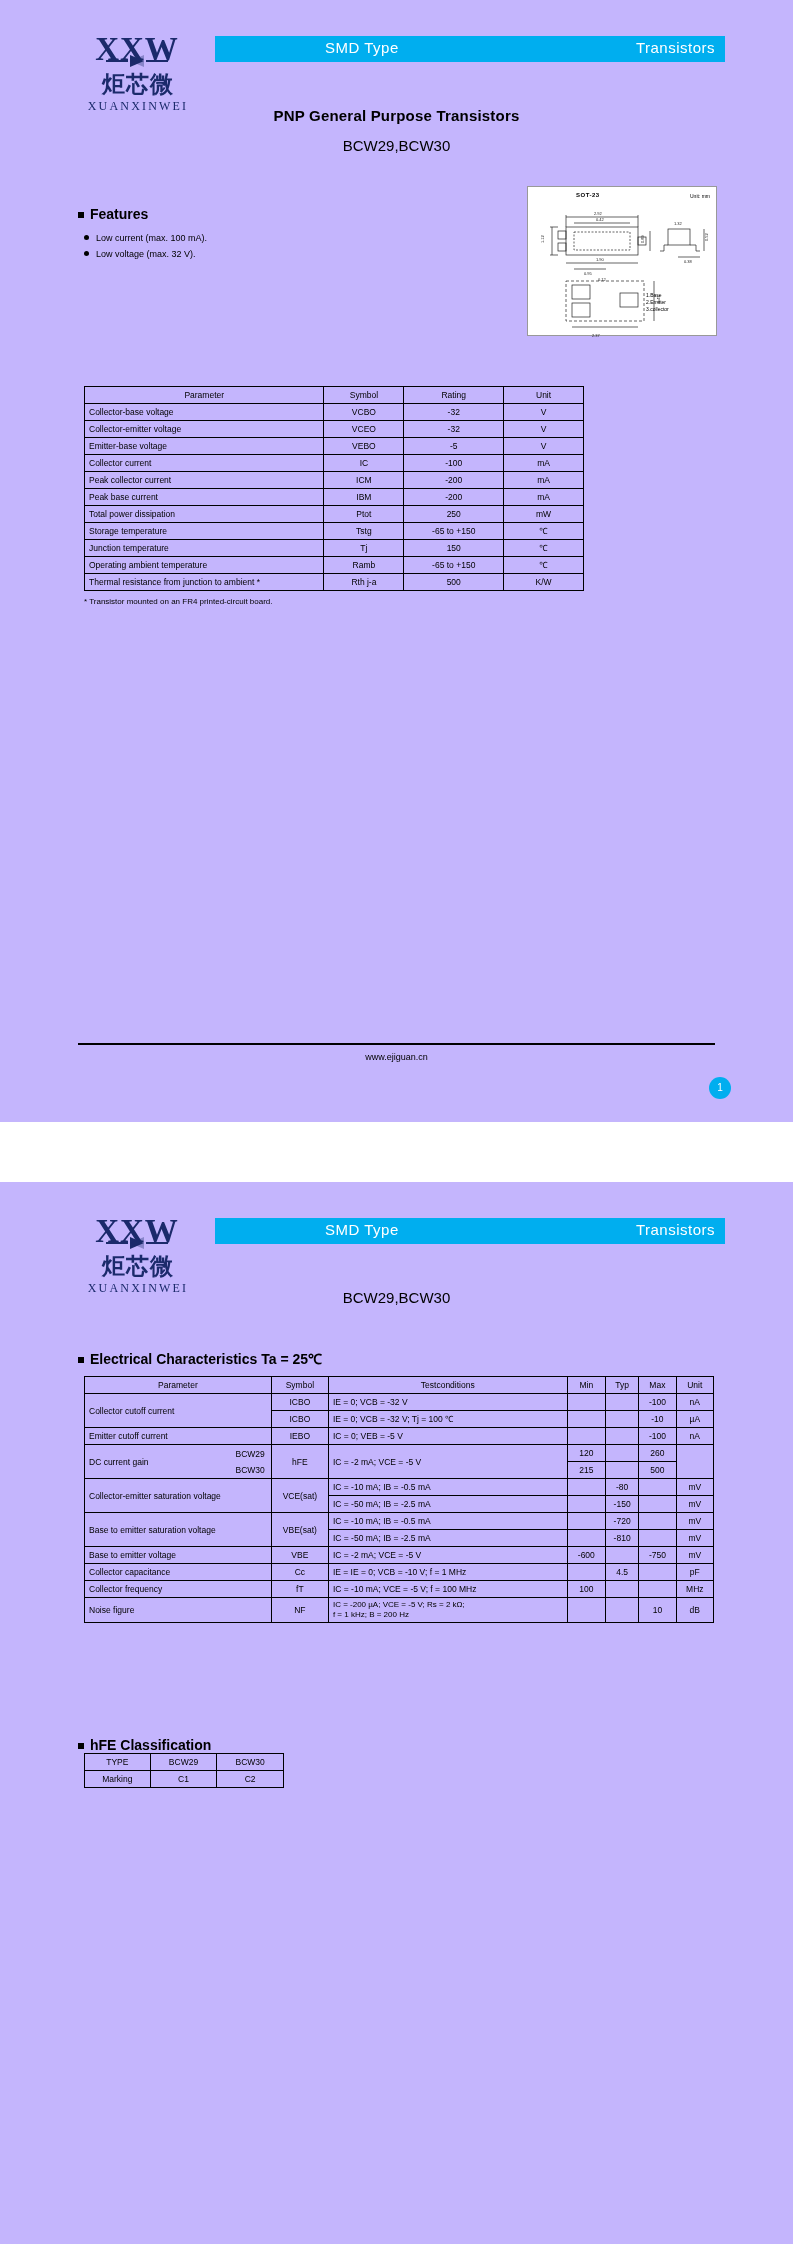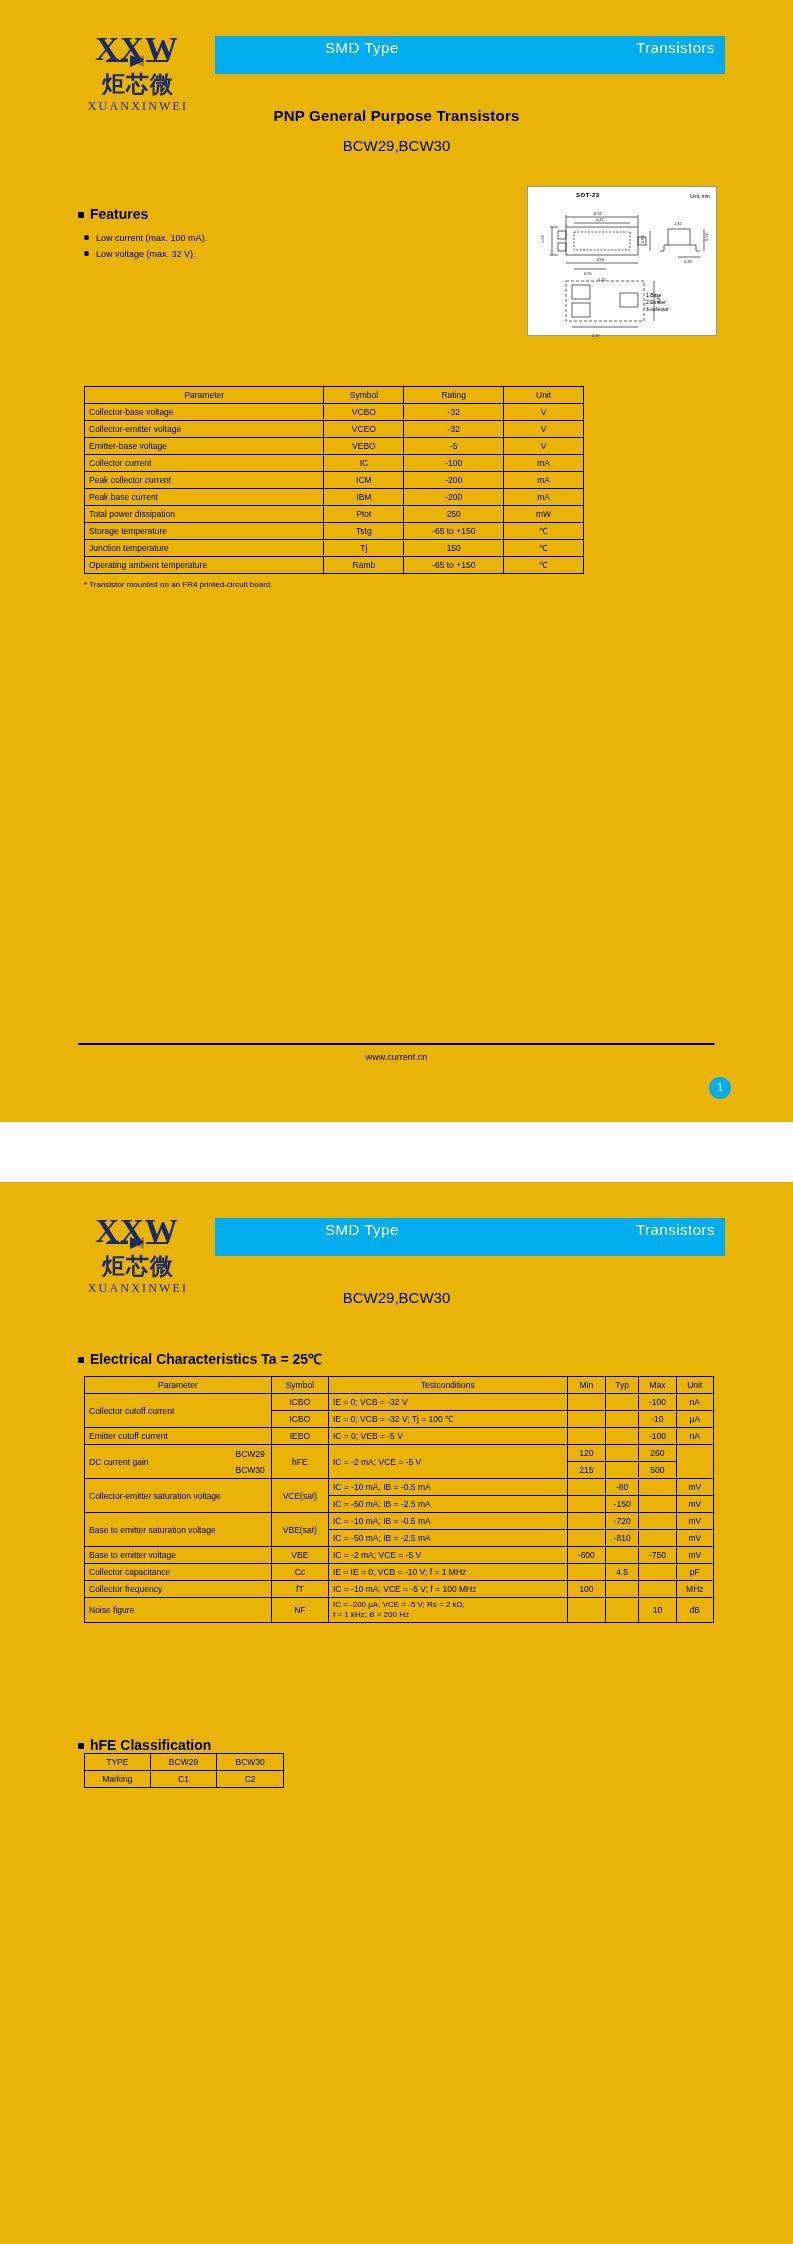--- a/index.html
+++ b/index.html
@@ -8,21 +8,21 @@
     width: 793px;
     background: #ffffff;
     font-family: "Liberation Sans", sans-serif;
     color: #000;
     -webkit-font-smoothing: antialiased;
   }
   .page {
     position: relative;
     width: 793px;
     height: 1122px;
-    background: #eab308;
+    background: #c4b5fd;
     overflow: hidden;
   }
   .logo-block {
     position: absolute;
     left: 78px;
     top: 30px;
     width: 120px;
     text-align: center;
   }
   .logo-mark {
@@ -59,21 +59,21 @@
     left: 26px;
     top: 24px;
     width: 66px;
     height: 14px;
   }
   .bluebar {
     position: absolute;
     left: 215px;
     top: 36px;
     width: 510px;
-    height: 38px;
+    height: 26px;
     background: #00AEEF;
     color: #fff;
   }
   .bluebar .bb-left {
     position: absolute;
     left: 110px;
     top: 3px;
     font-size: 15px;
     letter-spacing: .5px;
   }
@@ -380,27 +380,33 @@
             <td class="c">Tj</td>
             <td class="c">150</td>
             <td class="c">℃</td>
           </tr>
       <tr>
             <td class="l">Operating ambient temperature</td>
             <td class="c">Ramb</td>
             <td class="c">-65 to +150</td>
             <td class="c">℃</td>
           </tr>
+      <tr>
+            <td class="l">Thermal resistance from junction to ambient  *</td>
+            <td class="c">Rth j-a</td>
+            <td class="c">500</td>
+            <td class="c">K/W</td>
+          </tr>
     </tbody>
       </table>
     <div class="note">* Transistor mounted on an FR4 printed-circuit board.</div>
   </div>
 
   <div class="footer-rule" style="top:1043px;"></div>
-  <div class="footer-txt" style="top:1052px;">www.current.cn</div>
+  <div class="footer-txt" style="top:1052px;">www.ejiguan.cn</div>
   <div class="pagenum" style="right:62px; top:1077px;">1</div>
 </div>
 
 <div class="gap"></div>
 
 <div class="page">
 
   <div class="logo-block">
     <div class="logo-mark">
       <div class="logo-xxw">XXW</div>

